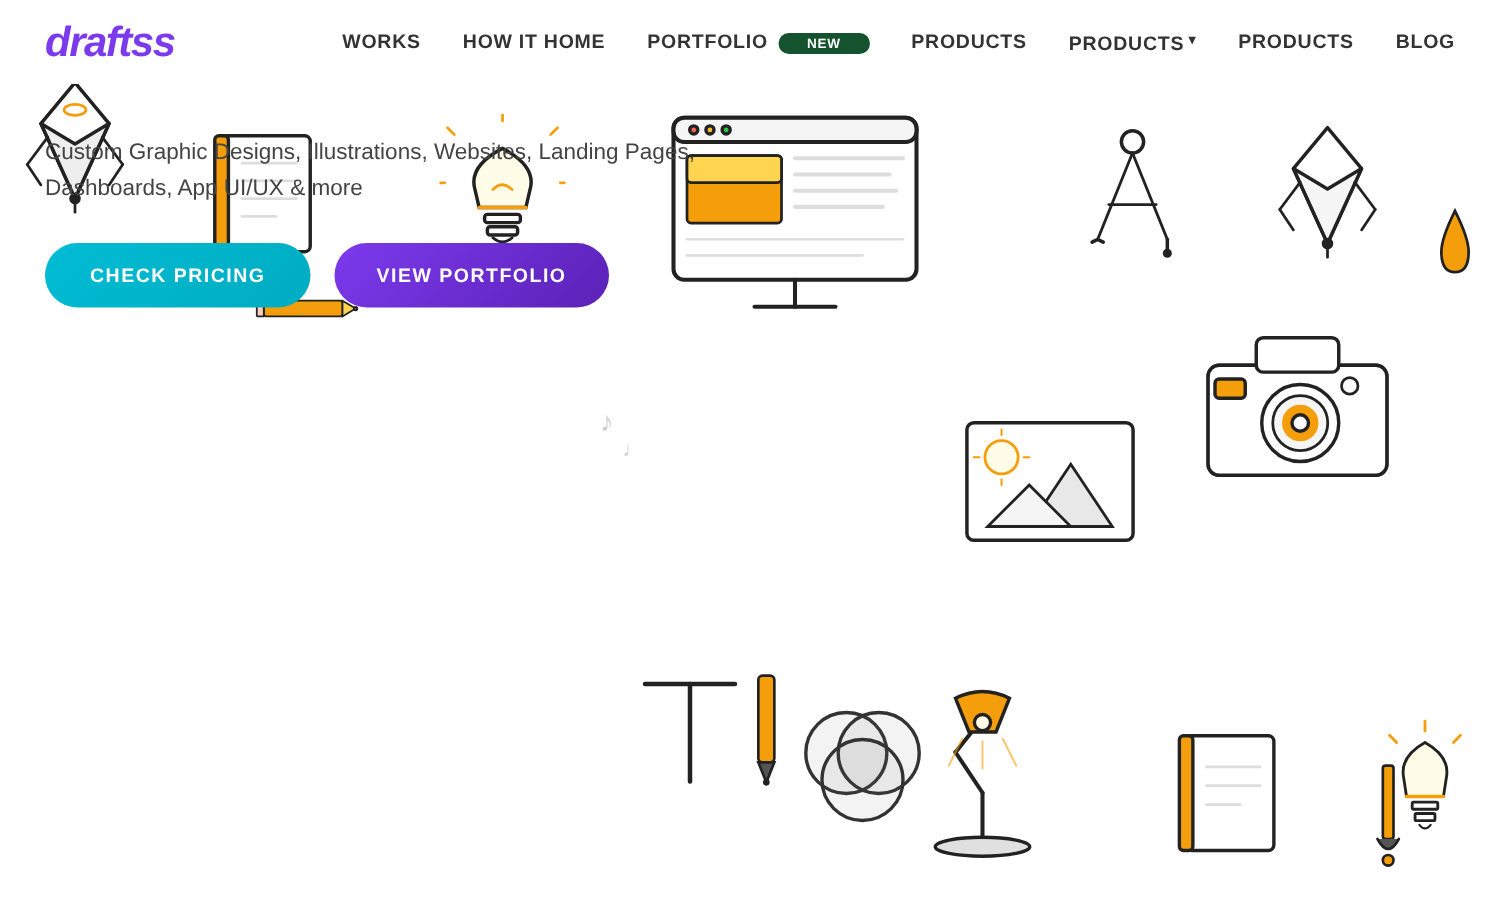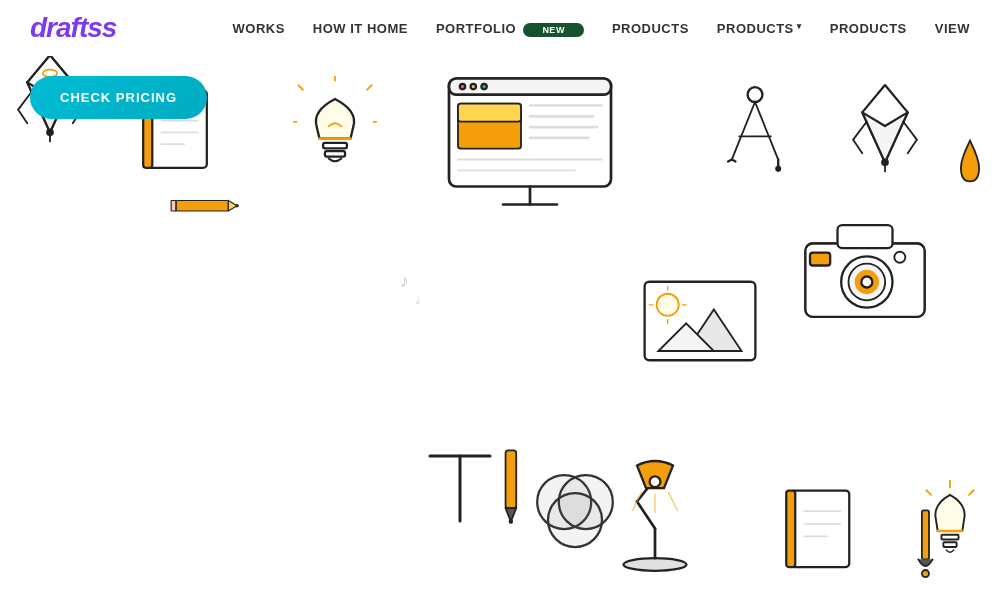--- a/index.html
+++ b/index.html
@@ -297,21 +297,21 @@
       </a>
     </li>
     <li><a href="#">PRODUCTS</a></li>
     <li>
       <a href="#" class="nav-products">
         <span>PRODUCTS</span>
         <span class="chevron">▾</span>
       </a>
     </li>
     <li><a href="#">PRODUCTS</a></li>
-    <li><a href="#">VIEW</a></li>
+    <li><a href="#">BLOG</a></li>
   </ul>
 </nav>
 
 <section class="hero">
 
   <svg class="icon-deco deco-pen-tl" viewBox="0 0 80 110">
     <g fill="none" stroke="#222" stroke-width="2.5" stroke-linecap="round" stroke-linejoin="round">
       <path d="M40 95 L15 40 L40 10 L65 40 Z" fill="#fff"></path>
       <path d="M40 95 L15 40 L40 55 L65 40 Z" fill="#eee"></path>
       <path d="M40 10 L15 40" stroke="#222" stroke-width="2"></path>
@@ -523,18 +523,21 @@
       <rect x="24" y="5" width="8" height="55" rx="2" fill="#f59e0b" stroke="#222"></rect>
       <path d="M20 60 Q28 75 36 60" fill="#555" stroke="#222"></path>
       <circle cx="28" cy="76" r="4" fill="#f59e0b" stroke="#222"></circle>
     </g>
   </svg>
 
   <span class="note-symbol" style="top:215px;left:400px;">♪</span>
   <span class="note-symbol" style="top:235px;left:415px;font-size:14px;">♩</span>
 
   <div class="hero-text">
+    <p class="hero-sub">Custom Graphic Designs, Illustrations, Websites, Landing Pages,
+Dashboards, App UI/UX &amp; more</p>
     <div class="btn-row">
       <button class="btn-check">CHECK PRICING</button>
+      <button class="btn-portfolio">VIEW PORTFOLIO</button>
     </div>
   </div>
 
 </section>
 
 </body></html>

